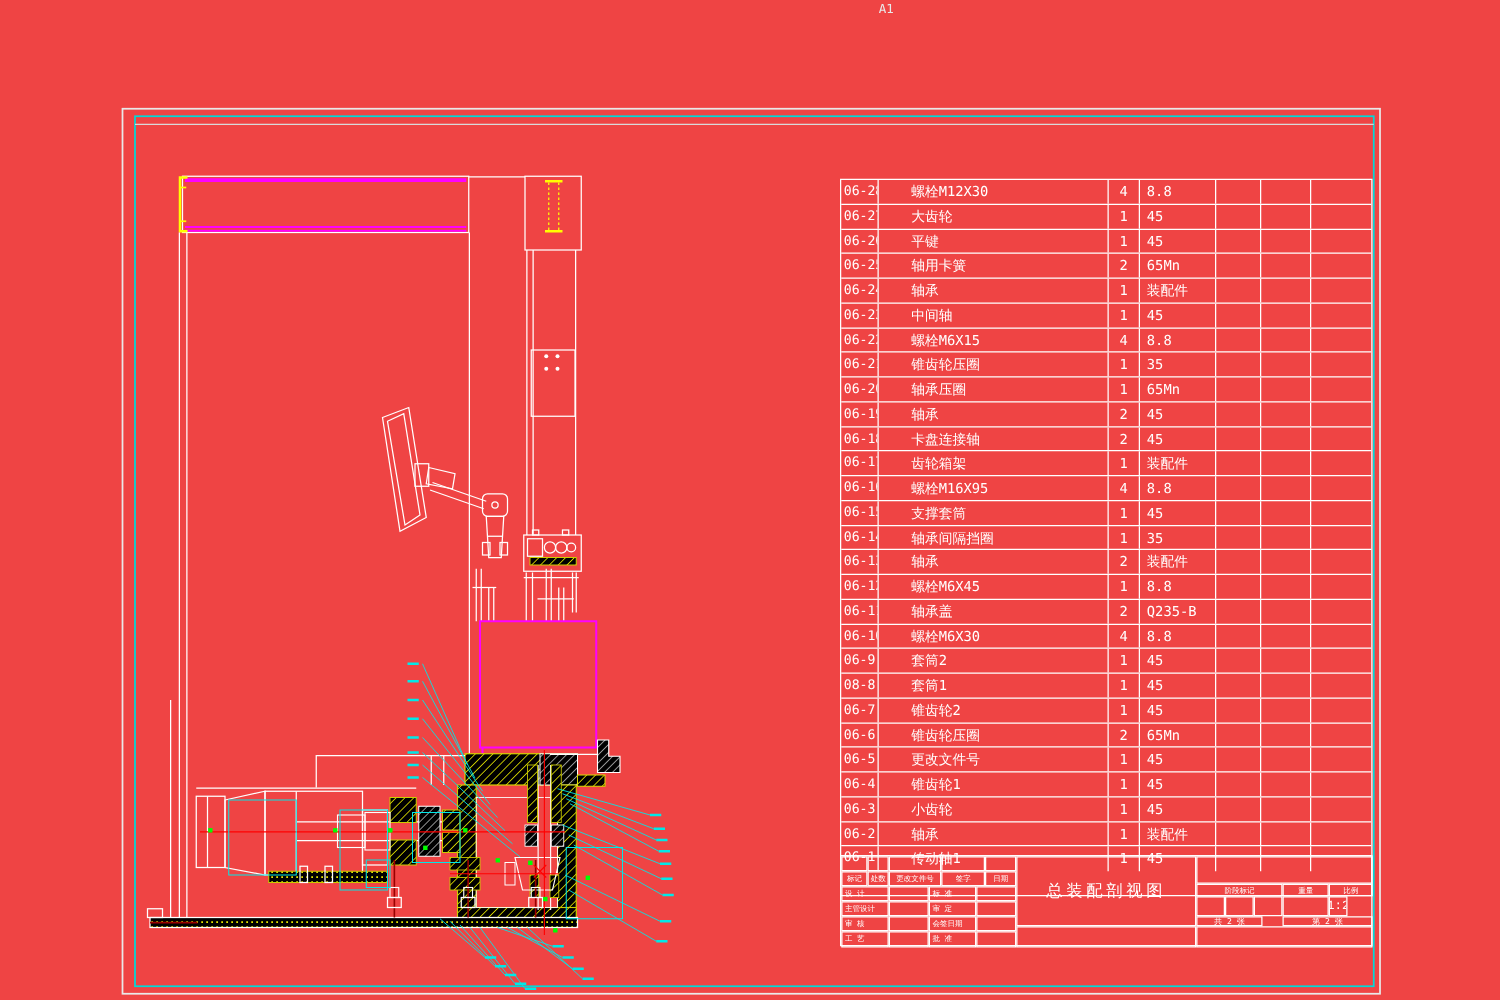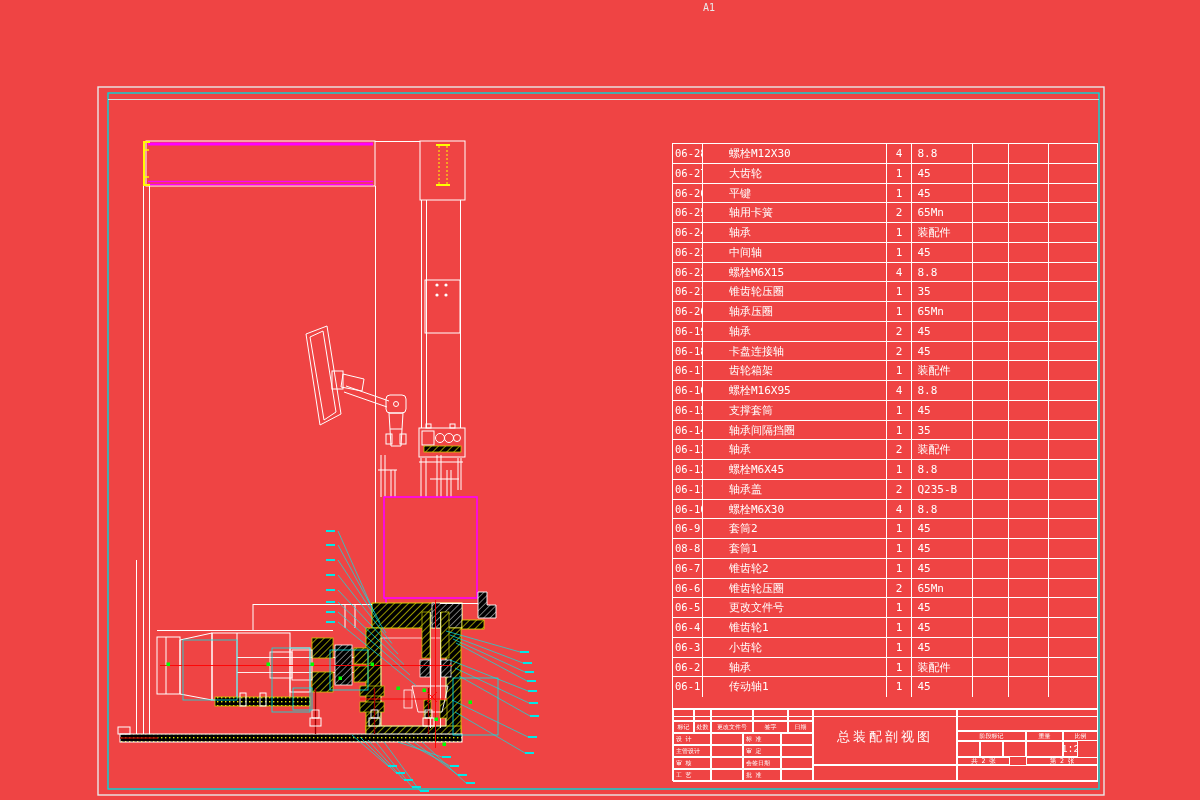--- a/index.html
+++ b/index.html
@@ -23,21 +23,21 @@
   .c-mat  { width:61px;  padding-left:5px; }
   .c-e1 { width:36px; } .c-e2 { width:40px; } .c-e3 { width:48px; }
   .c-split { width:76px; position:relative; }
   .c-split::after { content:""; position:absolute; left:0; right:0; top:50%; border-top:1px solid #fff; }
   .hdr .pt-cell { font-size:10px; letter-spacing:1px; }
   .hdr .c-name { padding-left:0; text-align:center; letter-spacing:4px; }
   .hdr .c-seq { padding-left:1px; letter-spacing:0; font-size:9px; }
   .hdr .c-qty { letter-spacing:0; font-size:9px; }
 
   
-  #title-block { position:absolute; left:672px; top:708px; width:426px; height:72.5px;
+  #title-block { position:absolute; left:672px; top:684px; width:426px; height:72.5px;
                  border:1px solid #fff; }
   .tb-cell { position:absolute; border:1px solid #fff; color:#fff; overflow:hidden;
              display:flex; align-items:center; justify-content:center; white-space:nowrap; }
   .tb-left { justify-content:flex-start; padding-left:2px; }
   #tb-title { font-size:13px; letter-spacing:3px; }
 </style>
 </head>
 <body>
 
 <div id="canvas">

